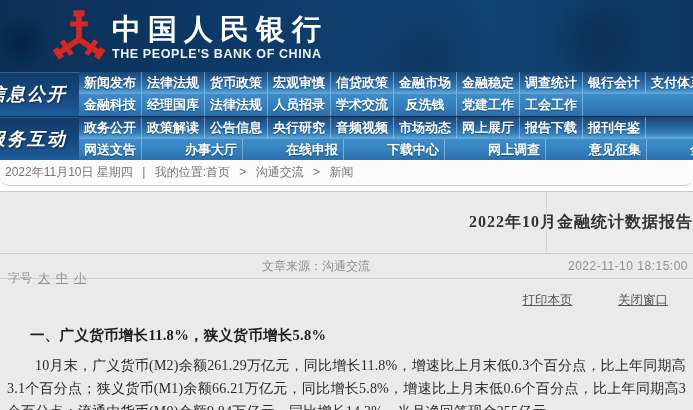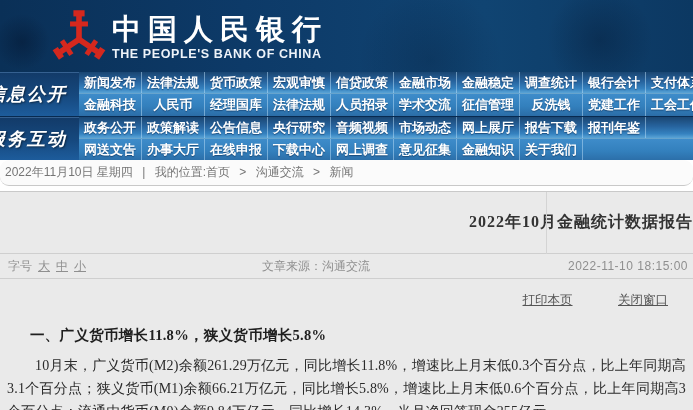--- a/index.html
+++ b/index.html
@@ -46,21 +46,21 @@
   }
   .nav-rows{flex:1;display:flex;flex-direction:column;overflow:hidden;}
   .nav-row{display:flex;height:22px;flex:none;overflow:hidden;}
   .nav-row.row-a{
     background:linear-gradient(180deg,#1a4672 0%,#27649f 45%,#3582c0 80%,#5aa4d6 100%);
     border-bottom:1px solid rgba(130,195,235,.75);height:21px;
   }
   .nav-row.row-b{
     background:linear-gradient(180deg,#3e8cca 0%,#3380bd 55%,#2b6da7 100%);
   }
-  .nav-group + .nav-group .nav-row.row-b{border-bottom:0;}
+  .nav-group + .nav-group .nav-row.row-b{border-bottom:0;gap:38px;}
   .nav-row .nav-cell{
     flex:none;width:62px;border-right:1px solid rgba(185,222,248,.5);
     color:#fff;font-size:13px;font-weight:bold;
     display:flex;align-items:center;justify-content:center;
     white-space:nowrap;cursor:pointer;text-shadow:0 1px 1px rgba(0,20,50,.45);
   }
 
   
   .breadcrumb{
     height:25px;line-height:25px;background:#fbfbfb;border-bottom:1px solid #c9c9c9;
@@ -79,21 +79,21 @@
   .col-divider{position:absolute;left:546px;top:0;width:1px;height:62px;background:#d4d4d4;}
   .article-title{
     padding-top:20px;text-align:right;font-size:16px;font-weight:bold;color:#333;
     letter-spacing:1px;line-height:20px;
   }
   .hr1{margin-top:21px;border-top:1px solid #cfcfcf;}
   .meta{
     position:relative;height:24px;line-height:24px;border-bottom:1px solid #cfcfcf;
     font-size:12px;color:#8f8f8f;font-family:"Liberation Sans",sans-serif;
   }
-  .meta-left{position:absolute;left:8px;top:0;}
+  .meta-left{position:absolute;left:8px;top:12px;}
   .meta-left .fs-link{margin-left:6px;text-decoration:underline;cursor:pointer;color:#8f8f8f;}
   .meta-source{position:absolute;left:262px;top:0;}
   .meta-date{position:absolute;right:5px;top:0;letter-spacing:.5px;}
   .actions{
     text-align:right;padding:13px 25px 0 0;font-size:12.5px;color:#555;
     font-family:"Liberation Sans",sans-serif;
   }
   .actions span{margin-left:42px;text-decoration:underline;cursor:pointer;}
   .section-heading{
     margin:17px 6px 0;text-indent:24px;font-size:14.5px;font-weight:bold;color:#1f1f1f;
@@ -150,26 +150,24 @@
             <span class="nav-cell">宏观审慎</span>
             <span class="nav-cell">信贷政策</span>
             <span class="nav-cell">金融市场</span>
             <span class="nav-cell">金融稳定</span>
             <span class="nav-cell">调查统计</span>
             <span class="nav-cell">银行会计</span>
             <span class="nav-cell">支付体系</span>
           </div>
         <div class="nav-row row-b">
             <span class="nav-cell">金融科技</span>
-            <span class="nav-cell">人民币</span>
             <span class="nav-cell">经理国库</span>
             <span class="nav-cell">法律法规</span>
             <span class="nav-cell">人员招录</span>
             <span class="nav-cell">学术交流</span>
-            <span class="nav-cell">征信管理</span>
             <span class="nav-cell">反洗钱</span>
             <span class="nav-cell">党建工作</span>
             <span class="nav-cell">工会工作</span>
           </div>
       </div>
     </div>
     <div class="nav-group">
       <div class="nav-label">
         <span>服务互动</span>
       </div>

